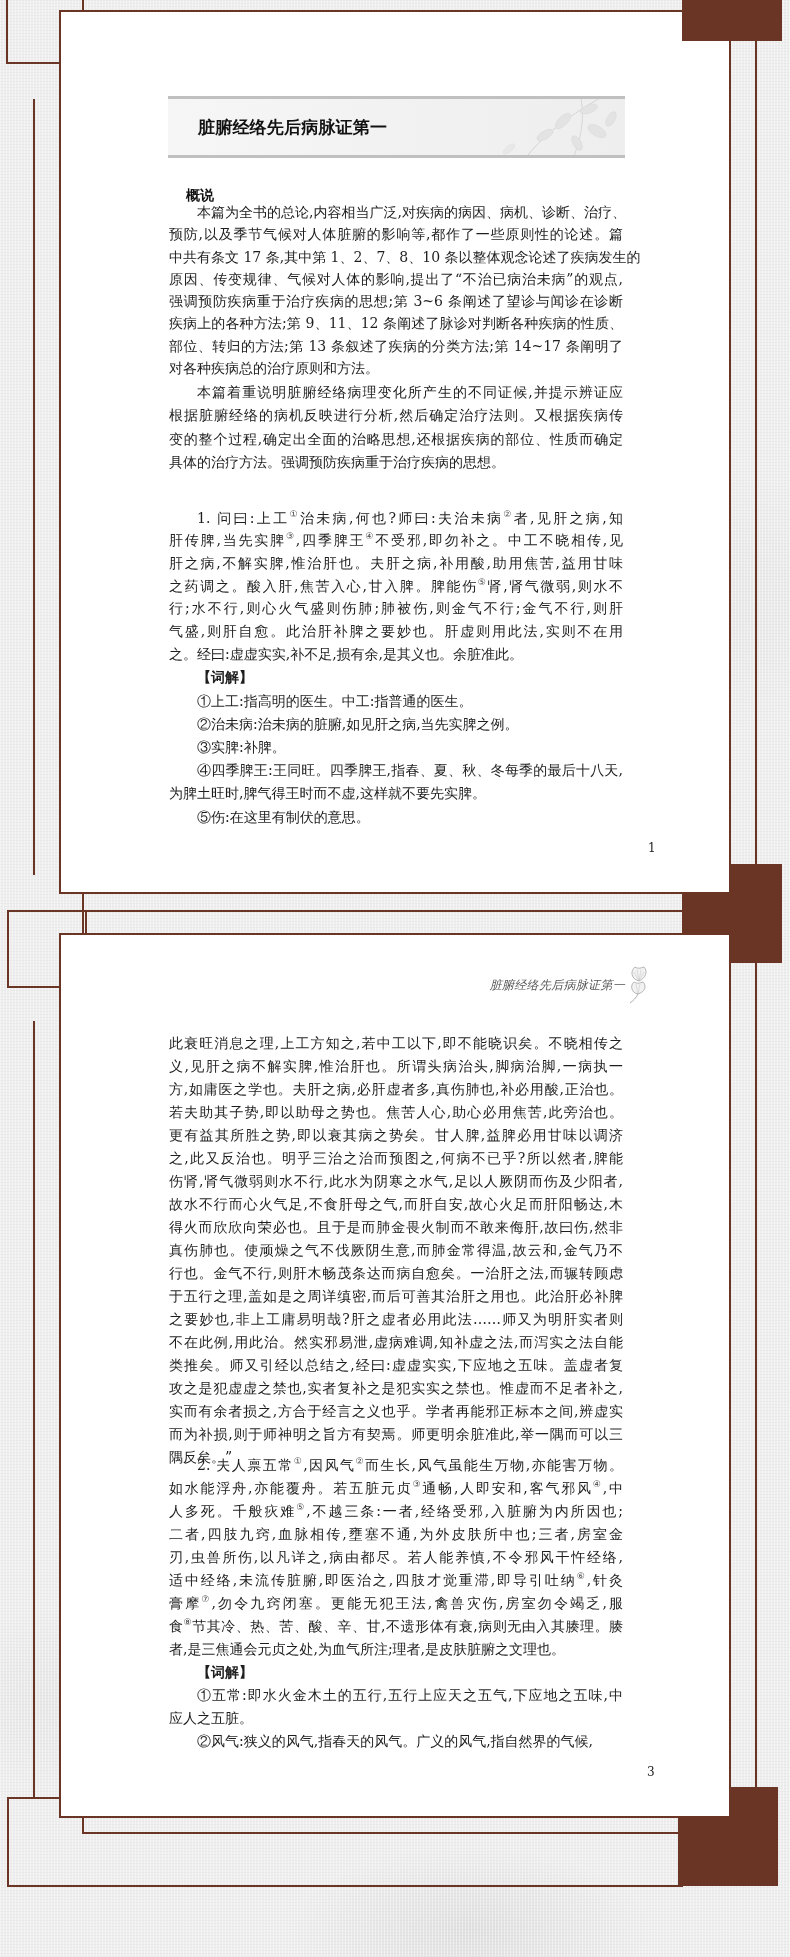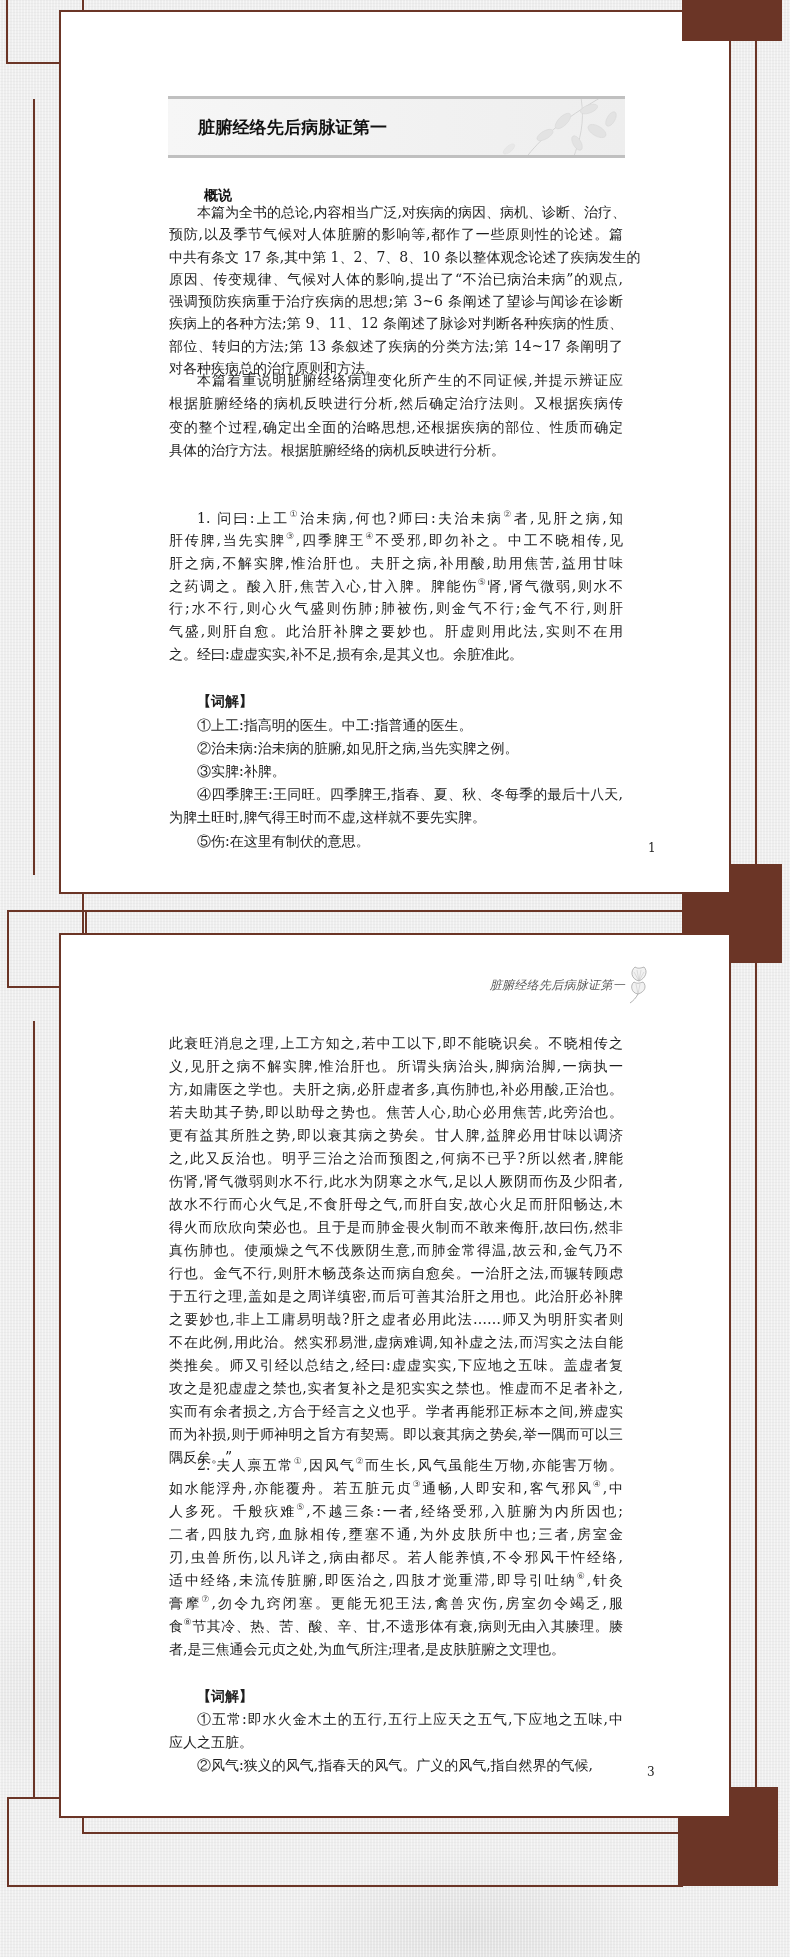--- a/index.html
+++ b/index.html
@@ -46,26 +46,26 @@
   .line {
     white-space: nowrap; text-align: justify; text-align-last: justify;
     height: var(--lh); line-height: var(--lh);
   }
   .para.indent .line:first-child { padding-left: 28px; }
   .para .line:last-child { text-align-last: left; }
   .note .line:first-child { padding-left: 28px; }
   .note .line:last-child { text-align-last: left; }
   .gloss .gloss-heading {
     padding-left: 28px; font-family: "DejaVu Sans", sans-serif; font-weight: 600;
-    text-align: left; text-align-last: left; margin-top: 24px;
+    text-align: left; text-align-last: left;
   }
   sup { font-size: 9px; vertical-align: 6px; line-height: 0; color: #444; }
 
   .p1-para1 { top: 201px; --lh: 22.3px; }
-  .p1-para2 { top: 369px; --lh: 23.3px; }
+  .p1-para2 { top: 381px; --lh: 23.3px; }
   .p1-clause { top: 506.6px; --lh: 22.7px; }
   .p1-gloss { top: 666.4px; --lh: 23.2px; }
   .p2-comm { top: 1016.5px; margin-top: 15px; --lh: 23px; }
   .p2-clause { top: 1453.5px; --lh: 23px; }
   .p2-gloss { top: 1660.5px; --lh: 23px; }
 
   .page-num { position: absolute; z-index: 5; font-size: 12px; color: #222; line-height: 16px; }
 
   .run-header {
     position: absolute; z-index: 5; right: 165px; top: 977px;
@@ -104,37 +104,37 @@
       <ellipse cx="78" cy="22" rx="10" ry="4.5" transform="rotate(-45 78 22)"></ellipse>
       <ellipse cx="104" cy="10" rx="9" ry="4" transform="rotate(-20 104 10)"></ellipse>
       <ellipse cx="112" cy="32" rx="10" ry="5" transform="rotate(30 112 32)"></ellipse>
       <ellipse cx="126" cy="20" rx="8" ry="4" transform="rotate(-60 126 20)"></ellipse>
       <ellipse cx="92" cy="44" rx="8" ry="4" transform="rotate(60 92 44)"></ellipse>
       <ellipse cx="24" cy="50" rx="7" ry="3" transform="rotate(-40 24 50)" opacity="0.6"></ellipse>
     </g>
   </svg>
 </div>
 
-<div class="heading" style="left:204px; top:186px;text-align:center;">概说</div>
+<div class="heading" style="left:186px; top:186px;text-align:center;">概说</div>
 
 <div class="para indent p1-para1">
     <div class="line"><span>本篇为全书的总论,内容相当广泛,对疾病的病因、病机、诊断、治疗、</span></div>
     <div class="line"><span>预防,以及季节气候对人体脏腑的影响等,都作了一些原则性的论述。篇</span></div>
     <div class="line"><span>中共有条文 17 条,其中第 1、2、7、8、10 条以整体观念论述了疾病发生的</span></div>
     <div class="line"><span>原因、传变规律、气候对人体的影响,提出了“不治已病治未病”的观点,</span></div>
     <div class="line"><span>强调预防疾病重于治疗疾病的思想;第 3~6 条阐述了望诊与闻诊在诊断</span></div>
     <div class="line"><span>疾病上的各种方法;第 9、11、12 条阐述了脉诊对判断各种疾病的性质、</span></div>
     <div class="line"><span>部位、转归的方法;第 13 条叙述了疾病的分类方法;第 14~17 条阐明了</span></div>
     <div class="line"><span>对各种疾病总的治疗原则和方法。</span></div>
   </div>
 <div class="para indent p1-para2">
     <div class="line"><span>本篇着重说明脏腑经络病理变化所产生的不同证候,并提示辨证应</span></div>
     <div class="line"><span>根据脏腑经络的病机反映进行分析,然后确定治疗法则。又根据疾病传</span></div>
     <div class="line"><span>变的整个过程,确定出全面的治略思想,还根据疾病的部位、性质而确定</span></div>
-    <div class="line"><span>具体的治疗方法。根据脏腑经络的病机反映进行分析。</span></div>
+    <div class="line"><span>具体的治疗方法。强调预防疾病重于治疗疾病的思想。</span></div>
   </div>
 <div class="para indent p1-clause">
     <div class="line"><span>1. 问曰:上工</span><sup>①</sup><span>治未病,何也?师曰:夫治未病</span><sup>②</sup><span>者,见肝之病,知</span></div>
     <div class="line"><span>肝传脾,当先实脾</span><sup>③</sup><span>,四季脾王</span><sup>④</sup><span>不受邪,即勿补之。中工不晓相传,见</span></div>
     <div class="line"><span>肝之病,不解实脾,惟治肝也。夫肝之病,补用酸,助用焦苦,益用甘味</span></div>
     <div class="line"><span>之药调之。酸入肝,焦苦入心,甘入脾。脾能伤</span><sup>⑤</sup><span>肾,肾气微弱,则水不</span></div>
     <div class="line"><span>行;水不行,则心火气盛则伤肺;肺被伤,则金气不行;金气不行,则肝</span></div>
     <div class="line"><span>气盛,则肝自愈。此治肝补脾之要妙也。肝虚则用此法,实则不在用</span></div>
     <div class="line"><span>之。经曰:虚虚实实,补不足,损有余,是其义也。余脏准此。</span></div>
   </div>
@@ -185,21 +185,21 @@
     <div class="line"><span>故水不行而心火气足,不食肝母之气,而肝自安,故心火足而肝阳畅达,木</span></div>
     <div class="line"><span>得火而欣欣向荣必也。且于是而肺金畏火制而不敢来侮肝,故曰伤,然非</span></div>
     <div class="line"><span>真伤肺也。使顽燥之气不伐厥阴生意,而肺金常得温,故云和,金气乃不</span></div>
     <div class="line"><span>行也。金气不行,则肝木畅茂条达而病自愈矣。一治肝之法,而辗转顾虑</span></div>
     <div class="line"><span>于五行之理,盖如是之周详缜密,而后可善其治肝之用也。此治肝必补脾</span></div>
     <div class="line"><span>之要妙也,非上工庸易明哉?肝之虚者必用此法……师又为明肝实者则</span></div>
     <div class="line"><span>不在此例,用此治。然实邪易泄,虚病难调,知补虚之法,而泻实之法自能</span></div>
     <div class="line"><span>类推矣。师又引经以总结之,经曰:虚虚实实,下应地之五味。盖虚者复</span></div>
     <div class="line"><span>攻之是犯虚虚之禁也,实者复补之是犯实实之禁也。惟虚而不足者补之,</span></div>
     <div class="line"><span>实而有余者损之,方合于经言之义也乎。学者再能邪正标本之间,辨虚实</span></div>
-    <div class="line"><span>而为补损,则于师神明之旨方有契焉。即以衰其病之势矣,举一隅而可以三</span></div>
+    <div class="line"><span>而为补损,则于师神明之旨方有契焉。师更明余脏准此,举一隅而可以三</span></div>
     <div class="line"><span>隅反矣。”</span></div>
   </div>
 <div class="para indent p2-clause">
     <div class="line"><span>2. 夫人禀五常</span><sup>①</sup><span>,因风气</span><sup>②</sup><span>而生长,风气虽能生万物,亦能害万物。</span></div>
     <div class="line"><span>如水能浮舟,亦能覆舟。若五脏元贞</span><sup>③</sup><span>通畅,人即安和,客气邪风</span><sup>④</sup><span>,中</span></div>
     <div class="line"><span>人多死。千般疢难</span><sup>⑤</sup><span>,不越三条:一者,经络受邪,入脏腑为内所因也;</span></div>
     <div class="line"><span>二者,四肢九窍,血脉相传,壅塞不通,为外皮肤所中也;三者,房室金</span></div>
     <div class="line"><span>刃,虫兽所伤,以凡详之,病由都尽。若人能养慎,不令邪风干忤经络,</span></div>
     <div class="line"><span>适中经络,未流传脏腑,即医治之,四肢才觉重滞,即导引吐纳</span><sup>⑥</sup><span>,针灸</span></div>
     <div class="line"><span>膏摩</span><sup>⑦</sup><span>,勿令九窍闭塞。更能无犯王法,禽兽灾伤,房室勿令竭乏,服</span></div>

